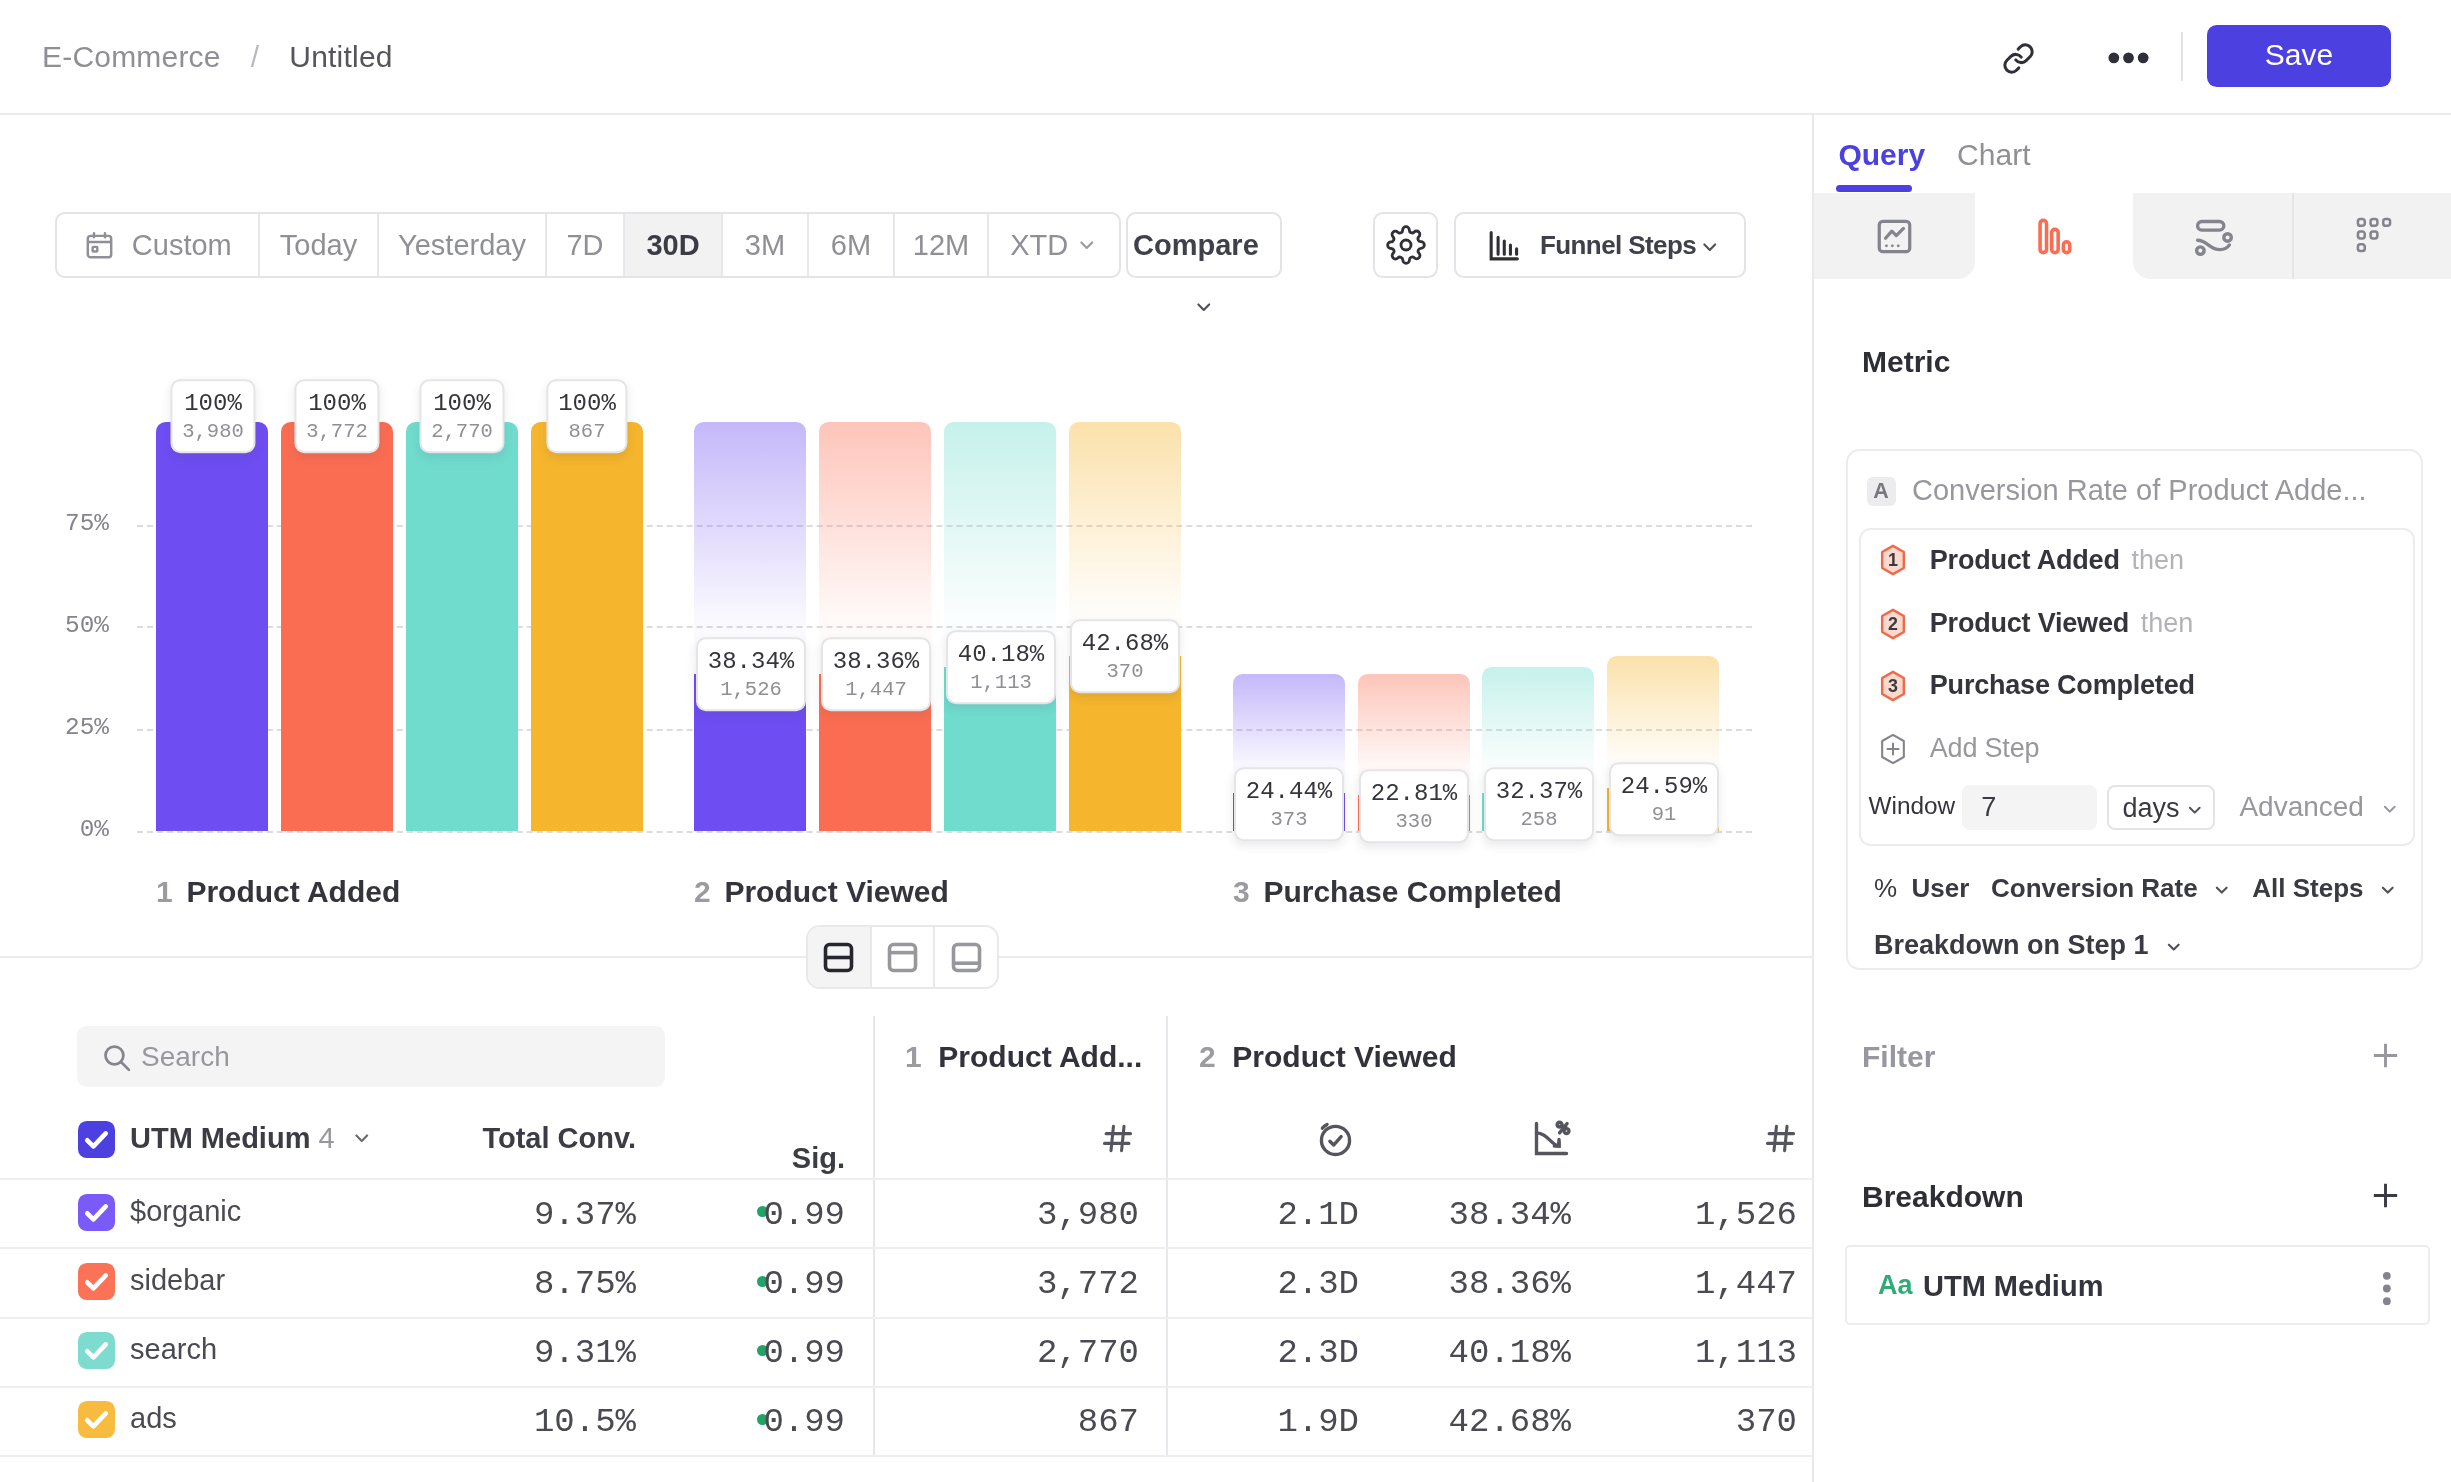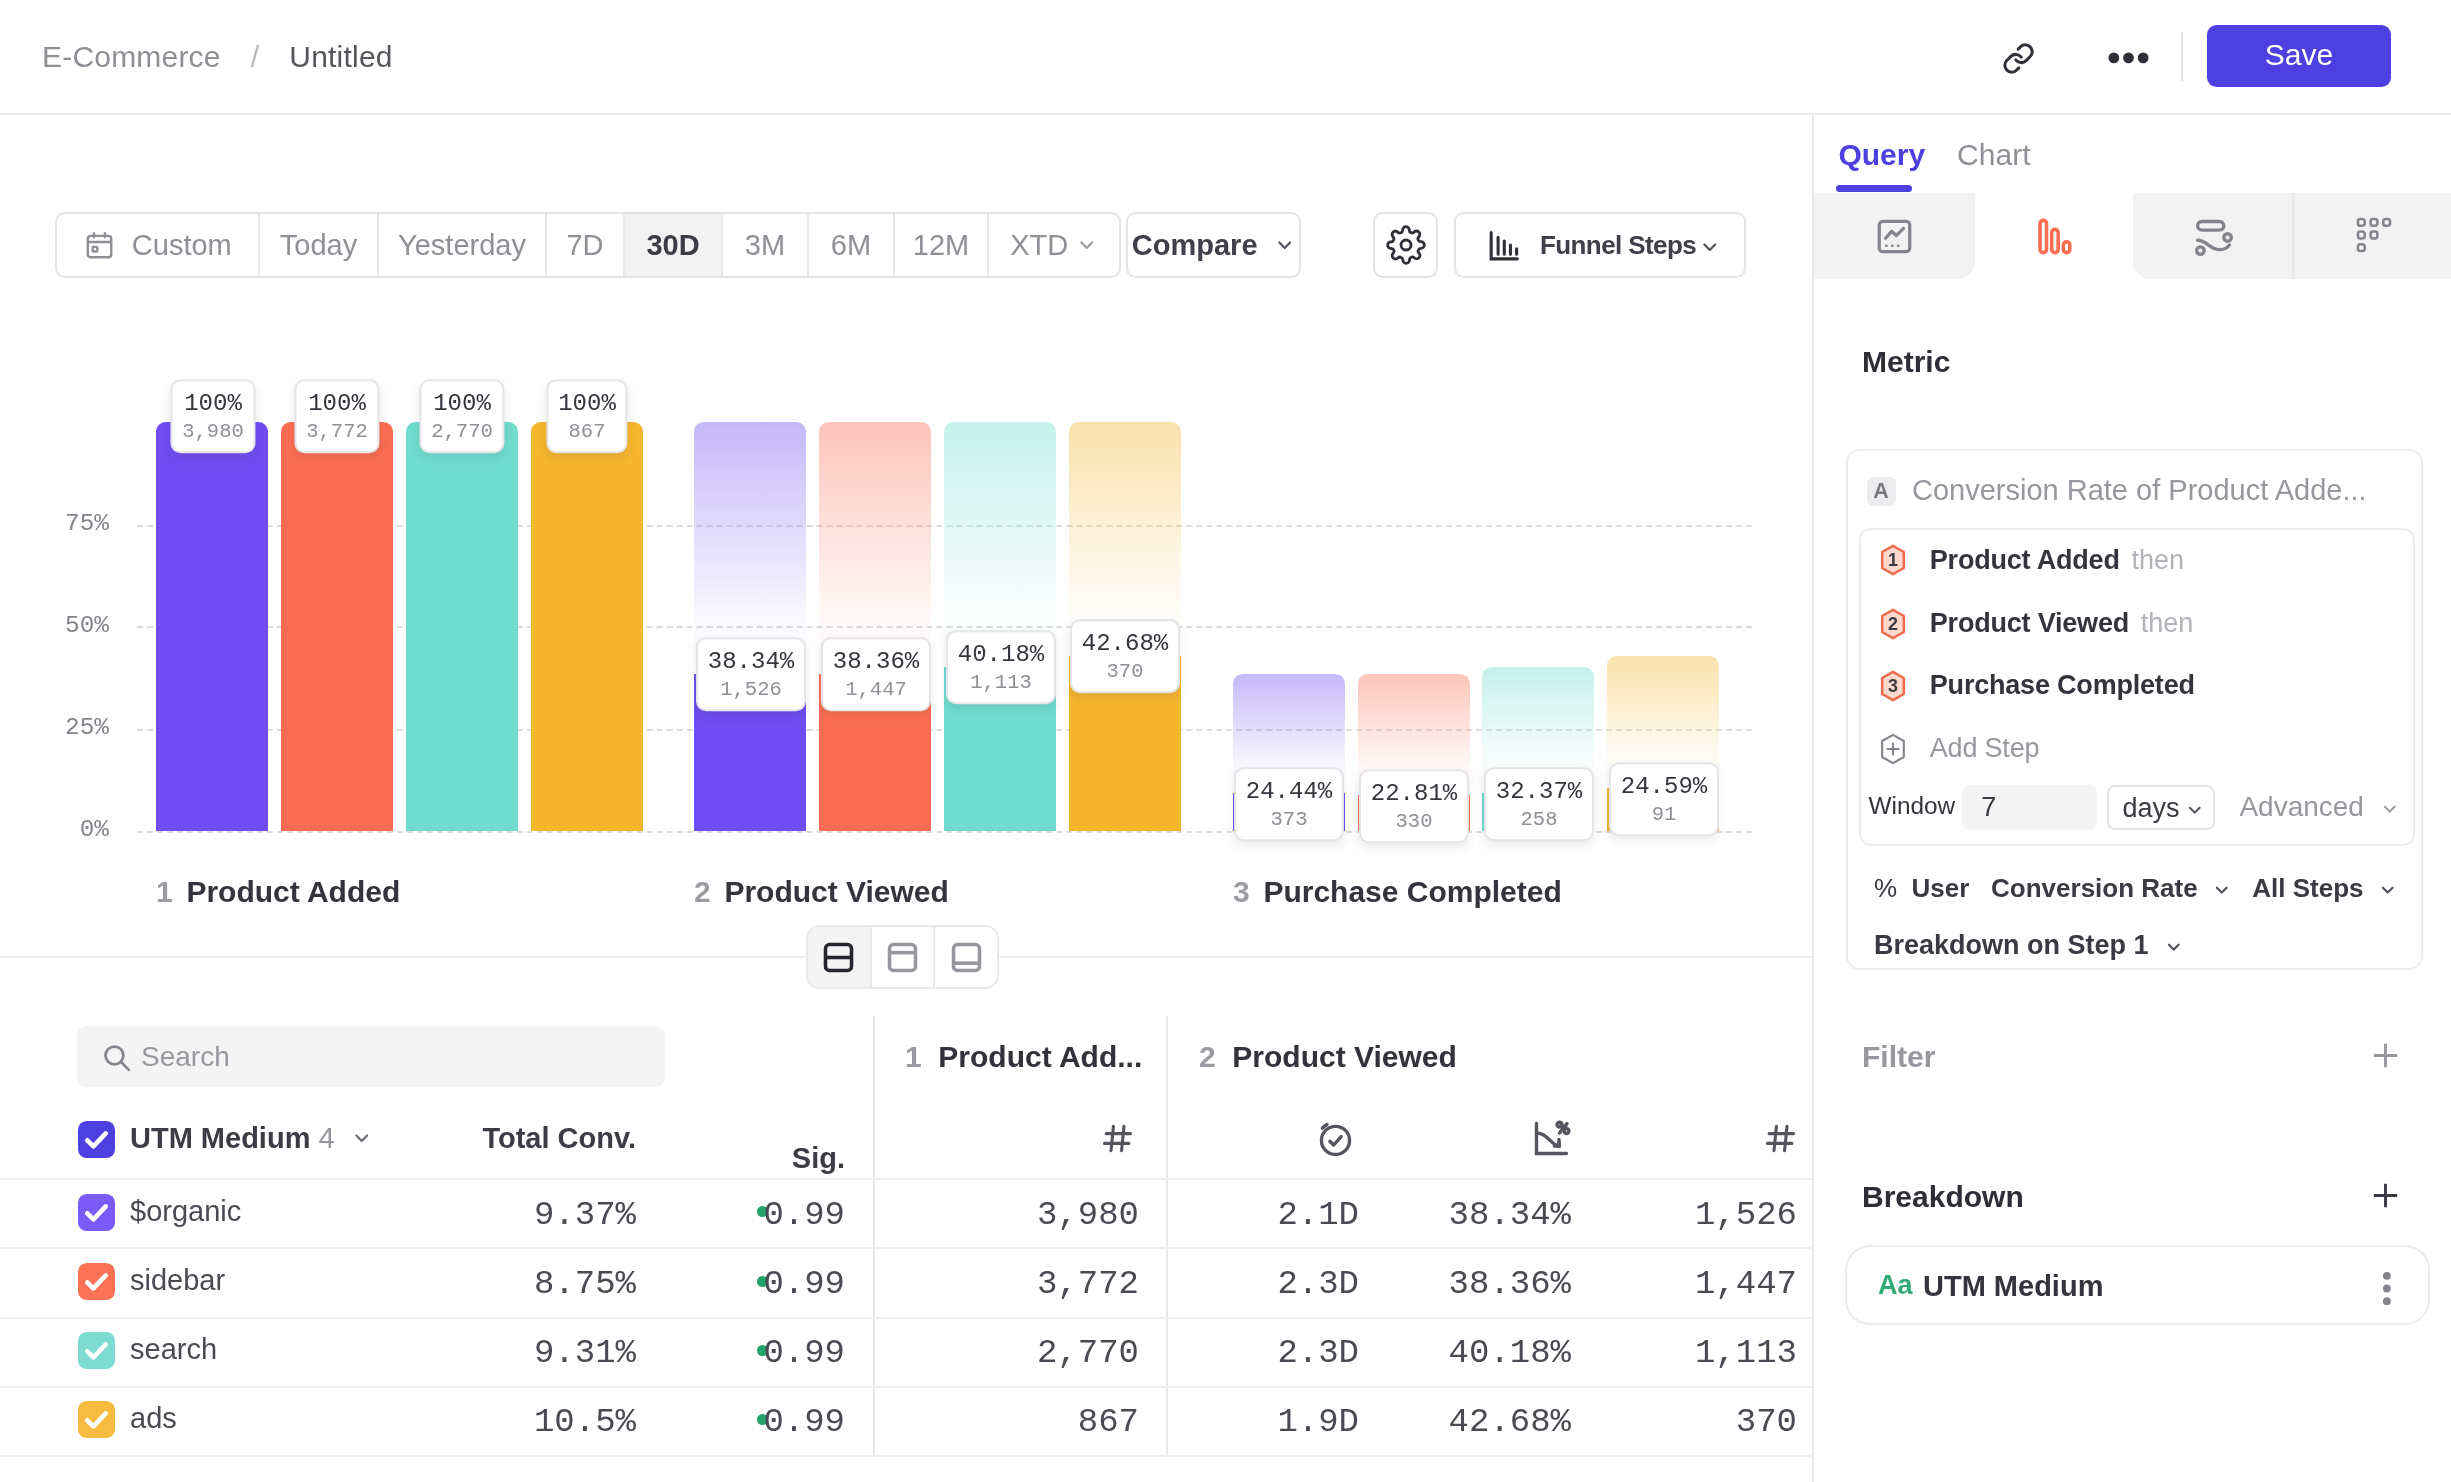--- a/index.html
+++ b/index.html
@@ -72,21 +72,21 @@
 .srow .txt { font-size:27px; color:#34343c; font-weight:bold; margin-left:21.5px; letter-spacing:-0.2px; }
 .srow .then { font-size:27px; color:#b2b2b8; margin-left:11.7px; }
 #wlab { position:absolute; left:7.8px; top:262px; font-size:24.4px; color:#34343c; }
 #winput { position:absolute; left:101px; top:255px; width:135px; height:45px; background:#f4f4f5; border-radius:7.8px; font-size:27px; color:#3a3a42; line-height:45px; padding-left:19.5px; }
 #wdays { position:absolute; left:246px; top:255px; width:108px; height:45px; border:2px solid #e4e4e8; border-radius:7.8px; font-size:27px; color:#3a3a42; line-height:43px; padding-left:13.7px; }
 #wadv { position:absolute; right:13.7px; top:261px; font-size:28px; color:#97979e; }
 #urow { position:absolute; left:26px; top:422px; font-size:26px; color:#3a3a42; font-weight:bold; white-space:nowrap; }
 #brow { position:absolute; left:26px; top:479px; font-size:27px; color:#3a3a42; font-weight:bold; white-space:nowrap; }
 #fhead { position:absolute; left:48px; top:925px; font-size:30px; font-weight:bold; color:#97979e; }
 #bhead { position:absolute; left:48px; top:1065px; font-size:30px; font-weight:bold; color:#2e2e36; }
-#uchip { position:absolute; left:31px; top:1130px; width:585px; height:80px; border:2px solid #ececef; border-radius:25px; background:#fff; }
+#uchip { position:absolute; left:31px; top:1130px; width:585px; height:80px; border:2px solid #ececef; border-radius:5px; background:#fff; }
 #uchip .aa { position:absolute; left:31px; top:23.4px; color:#30aa76; font-size:27px; font-weight:bold; }
 #uchip .nm { position:absolute; left:76px; top:23.4px; color:#34343c; font-size:29px; font-weight:bold; }
 </style>
 </head>
 <body>
 <div id="page">
 
   <div id="hdr">
     <div id="crumb">E-Commerce <span class="sep">/</span> <span class="cur">Untitled</span></div>
     <svg class="abs" style="left:2002px; top:42px;" width="33" height="33" viewBox="0 0 24 24" fill="none" stroke="#2f2f38" stroke-width="2.2" stroke-linecap="round" stroke-linejoin="round">
@@ -113,21 +113,21 @@
     <div class="s" style="width:168px;">Yesterday</div>
     <div class="s" style="width:78px;">7D</div>
     <div class="s on" style="width:98px;">30D</div>
     <div class="s" style="width:86px;">3M</div>
     <div class="s" style="width:86px;">6M</div>
     <div class="s" style="width:94px;">12M</div>
     <div class="s" style="width:130px;">XTD&nbsp;<svg width="21.5" height="21.5" viewBox="0 0 24 24" fill="none" stroke="#9b9ba1" stroke-width="2.4" stroke-linecap="round" stroke-linejoin="round">
           <path d="M6 9.5l6 6 6-6"></path>
         </svg></div>
   </div>
-  <div class="btn" style="left:1126px; width:175px; font-weight:bold; text-align:center; line-height:62px;">Compare&nbsp;&nbsp;<svg width="21.5" height="21.5" viewBox="0 0 24 24" fill="none" stroke="#50505a" stroke-width="2.4" stroke-linecap="round" stroke-linejoin="round">
+  <div class="btn" style="left:1126px; width:156px; font-weight:bold; text-align:center; line-height:62px;">Compare&nbsp;&nbsp;<svg width="21.5" height="21.5" viewBox="0 0 24 24" fill="none" stroke="#50505a" stroke-width="2.4" stroke-linecap="round" stroke-linejoin="round">
         <path d="M6 9.5l6 6 6-6"></path>
       </svg></div>
   <div class="btn" style="left:1373px; width:65px;">
       <svg style="position:absolute;left:50%;top:50%;transform:translate(-50%,-50%);" width="40" height="40" viewBox="0 0 24 24" fill="none" stroke="#2f2f38" stroke-width="1.7" stroke-linecap="round" stroke-linejoin="round">
         <circle cx="12" cy="12" r="3"></circle>
         <path d="M19.4 15a1.65 1.65 0 0 0 .33 1.82l.06.06a2 2 0 0 1 0 2.83 2 2 0 0 1-2.83 0l-.06-.06a1.65 1.65 0 0 0-1.82-.33 1.65 1.65 0 0 0-1 1.51V21a2 2 0 0 1-2 2 2 2 0 0 1-2-2v-.09A1.65 1.65 0 0 0 9 19.4a1.65 1.65 0 0 0-1.82.33l-.06.06a2 2 0 0 1-2.83 0 2 2 0 0 1 0-2.83l.06-.06a1.65 1.65 0 0 0 .33-1.82 1.65 1.65 0 0 0-1.51-1H3a2 2 0 0 1-2-2 2 2 0 0 1 2-2h.09A1.65 1.65 0 0 0 4.6 9a1.65 1.65 0 0 0-.33-1.82l-.06-.06a2 2 0 0 1 0-2.83 2 2 0 0 1 2.83 0l.06.06a1.65 1.65 0 0 0 1.82.33H9a1.65 1.65 0 0 0 1-1.51V3a2 2 0 0 1 2-2 2 2 0 0 1 2 2v.09a1.65 1.65 0 0 0 1 1.51 1.65 1.65 0 0 0 1.82-.33l.06-.06a2 2 0 0 1 2.83 0 2 2 0 0 1 0 2.83l-.06.06a1.65 1.65 0 0 0-.33 1.82V9a1.65 1.65 0 0 0 1.51 1H21a2 2 0 0 1 2 2 2 2 0 0 1-2 2h-.09a1.65 1.65 0 0 0-1.51 1z"></path>
       </svg>
     </div>
   <div class="btn" style="left:1454px; width:292px; font-weight:bold;">
       <svg style="position:absolute;left:29px;top:13.7px;" width="37" height="37" viewBox="0 0 24 24" fill="none" stroke="#2f2f38" stroke-width="2" stroke-linecap="round">

